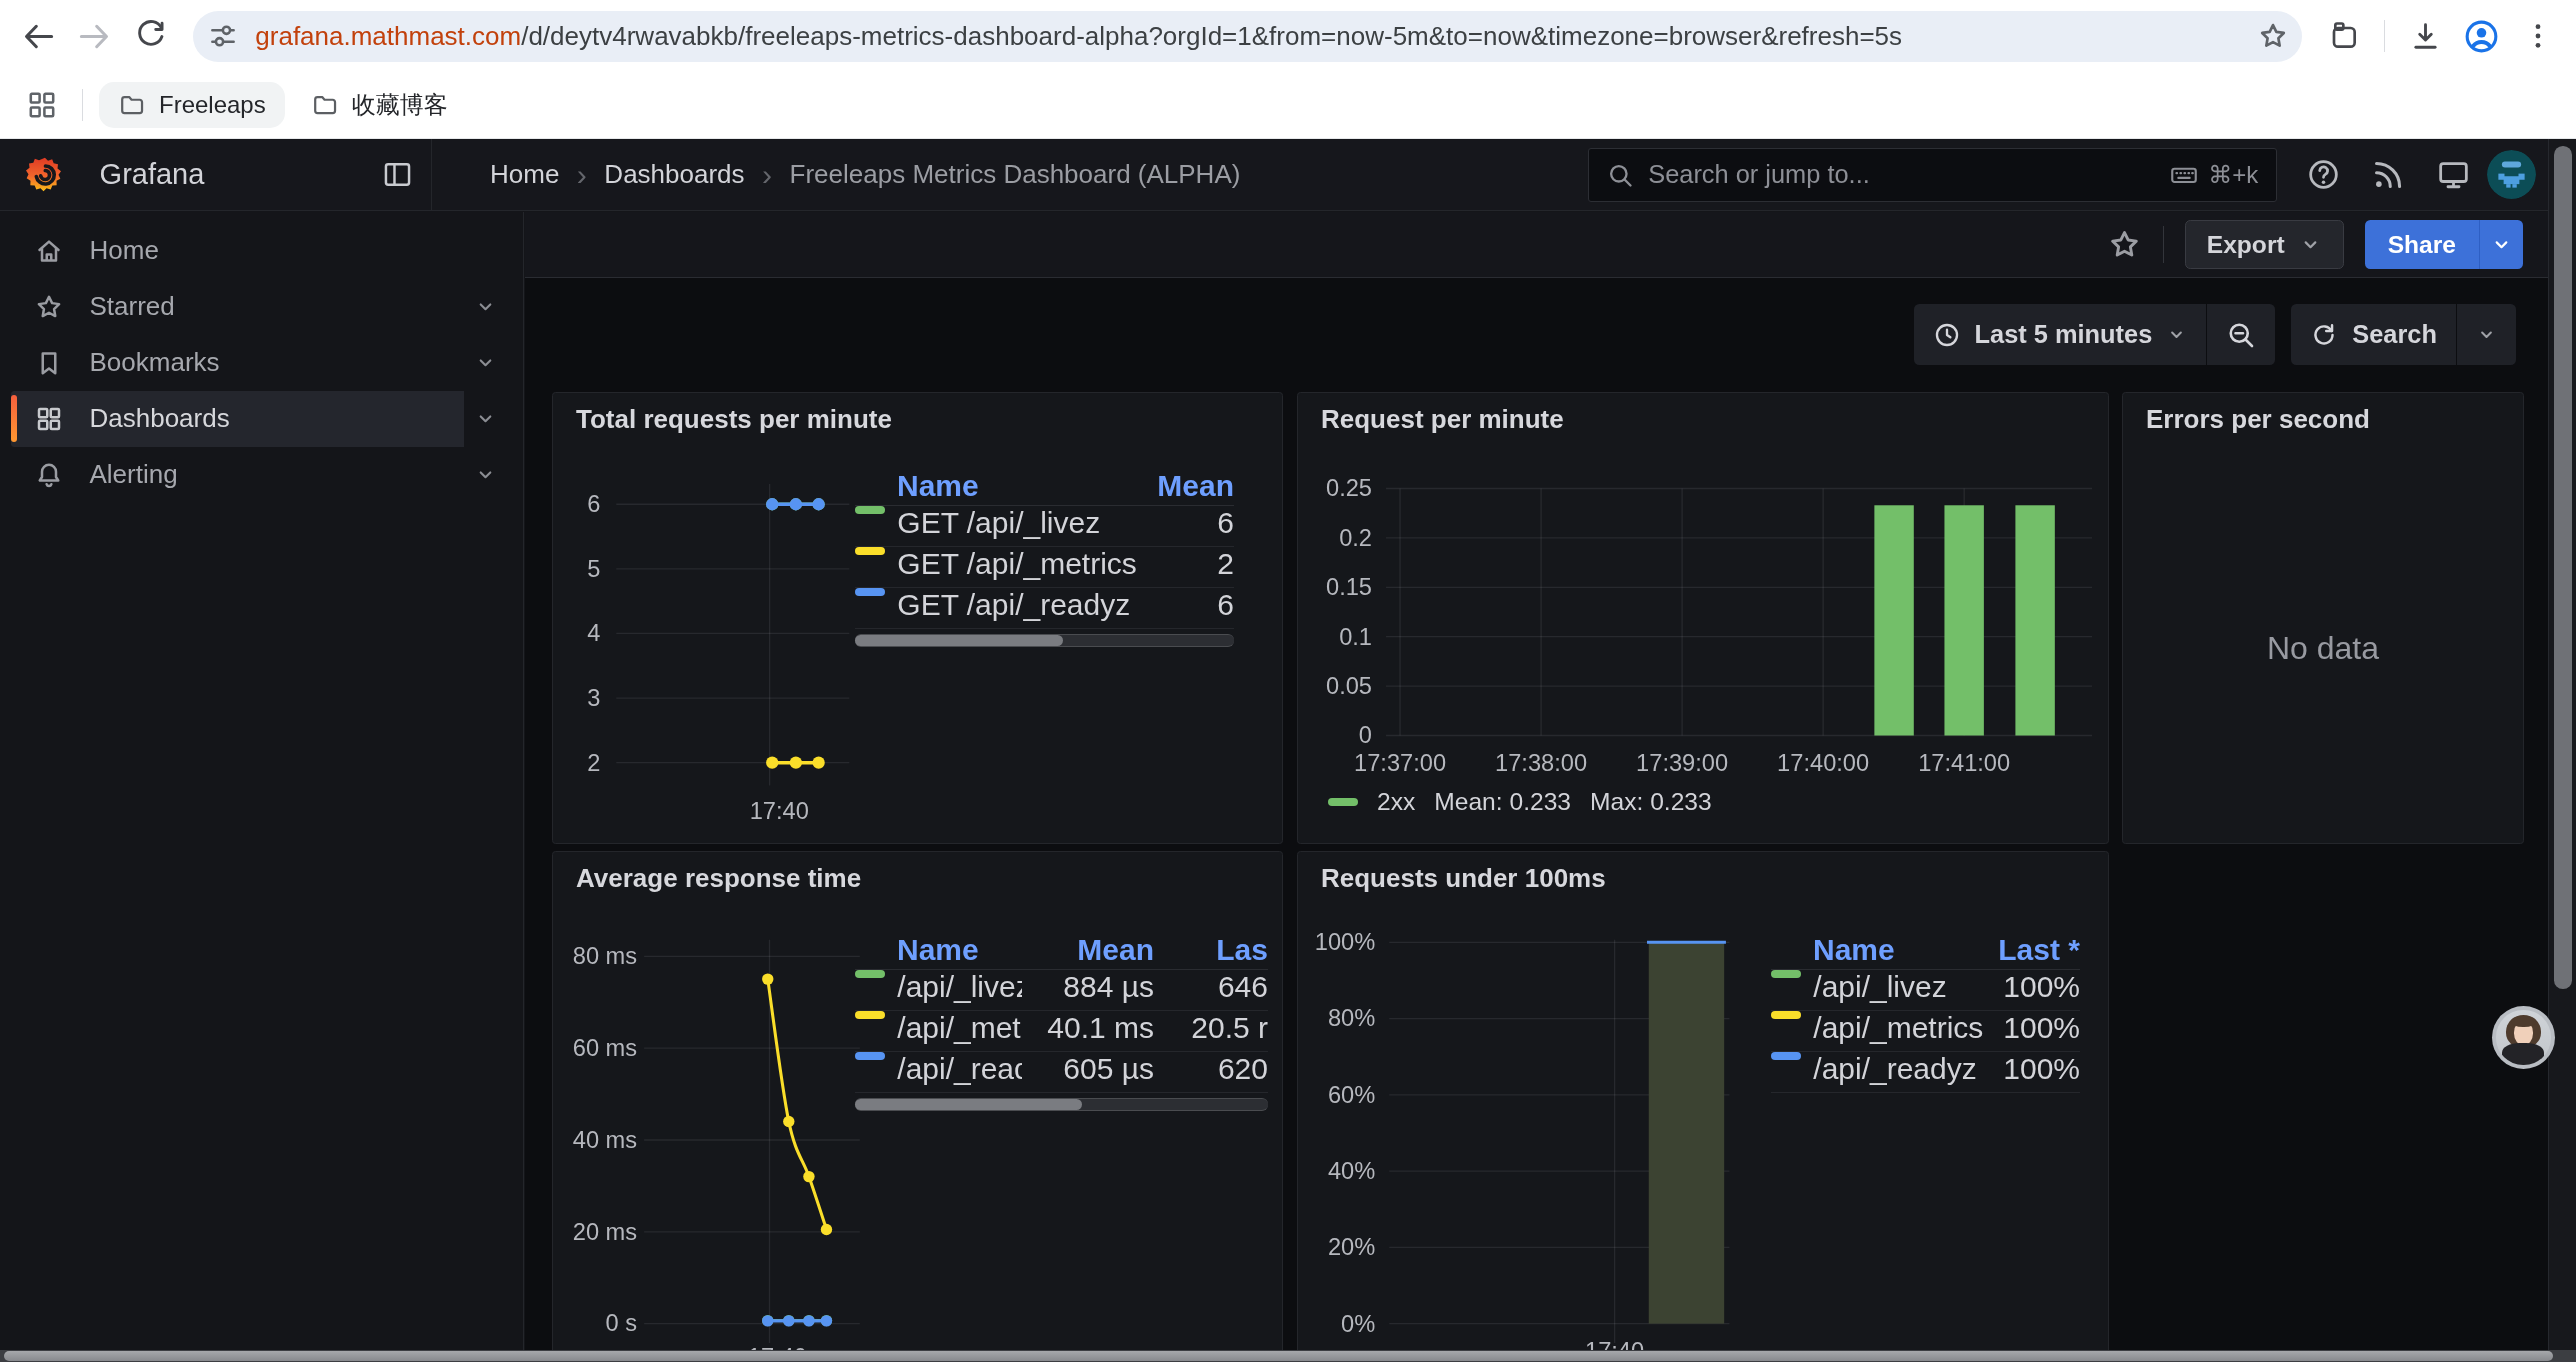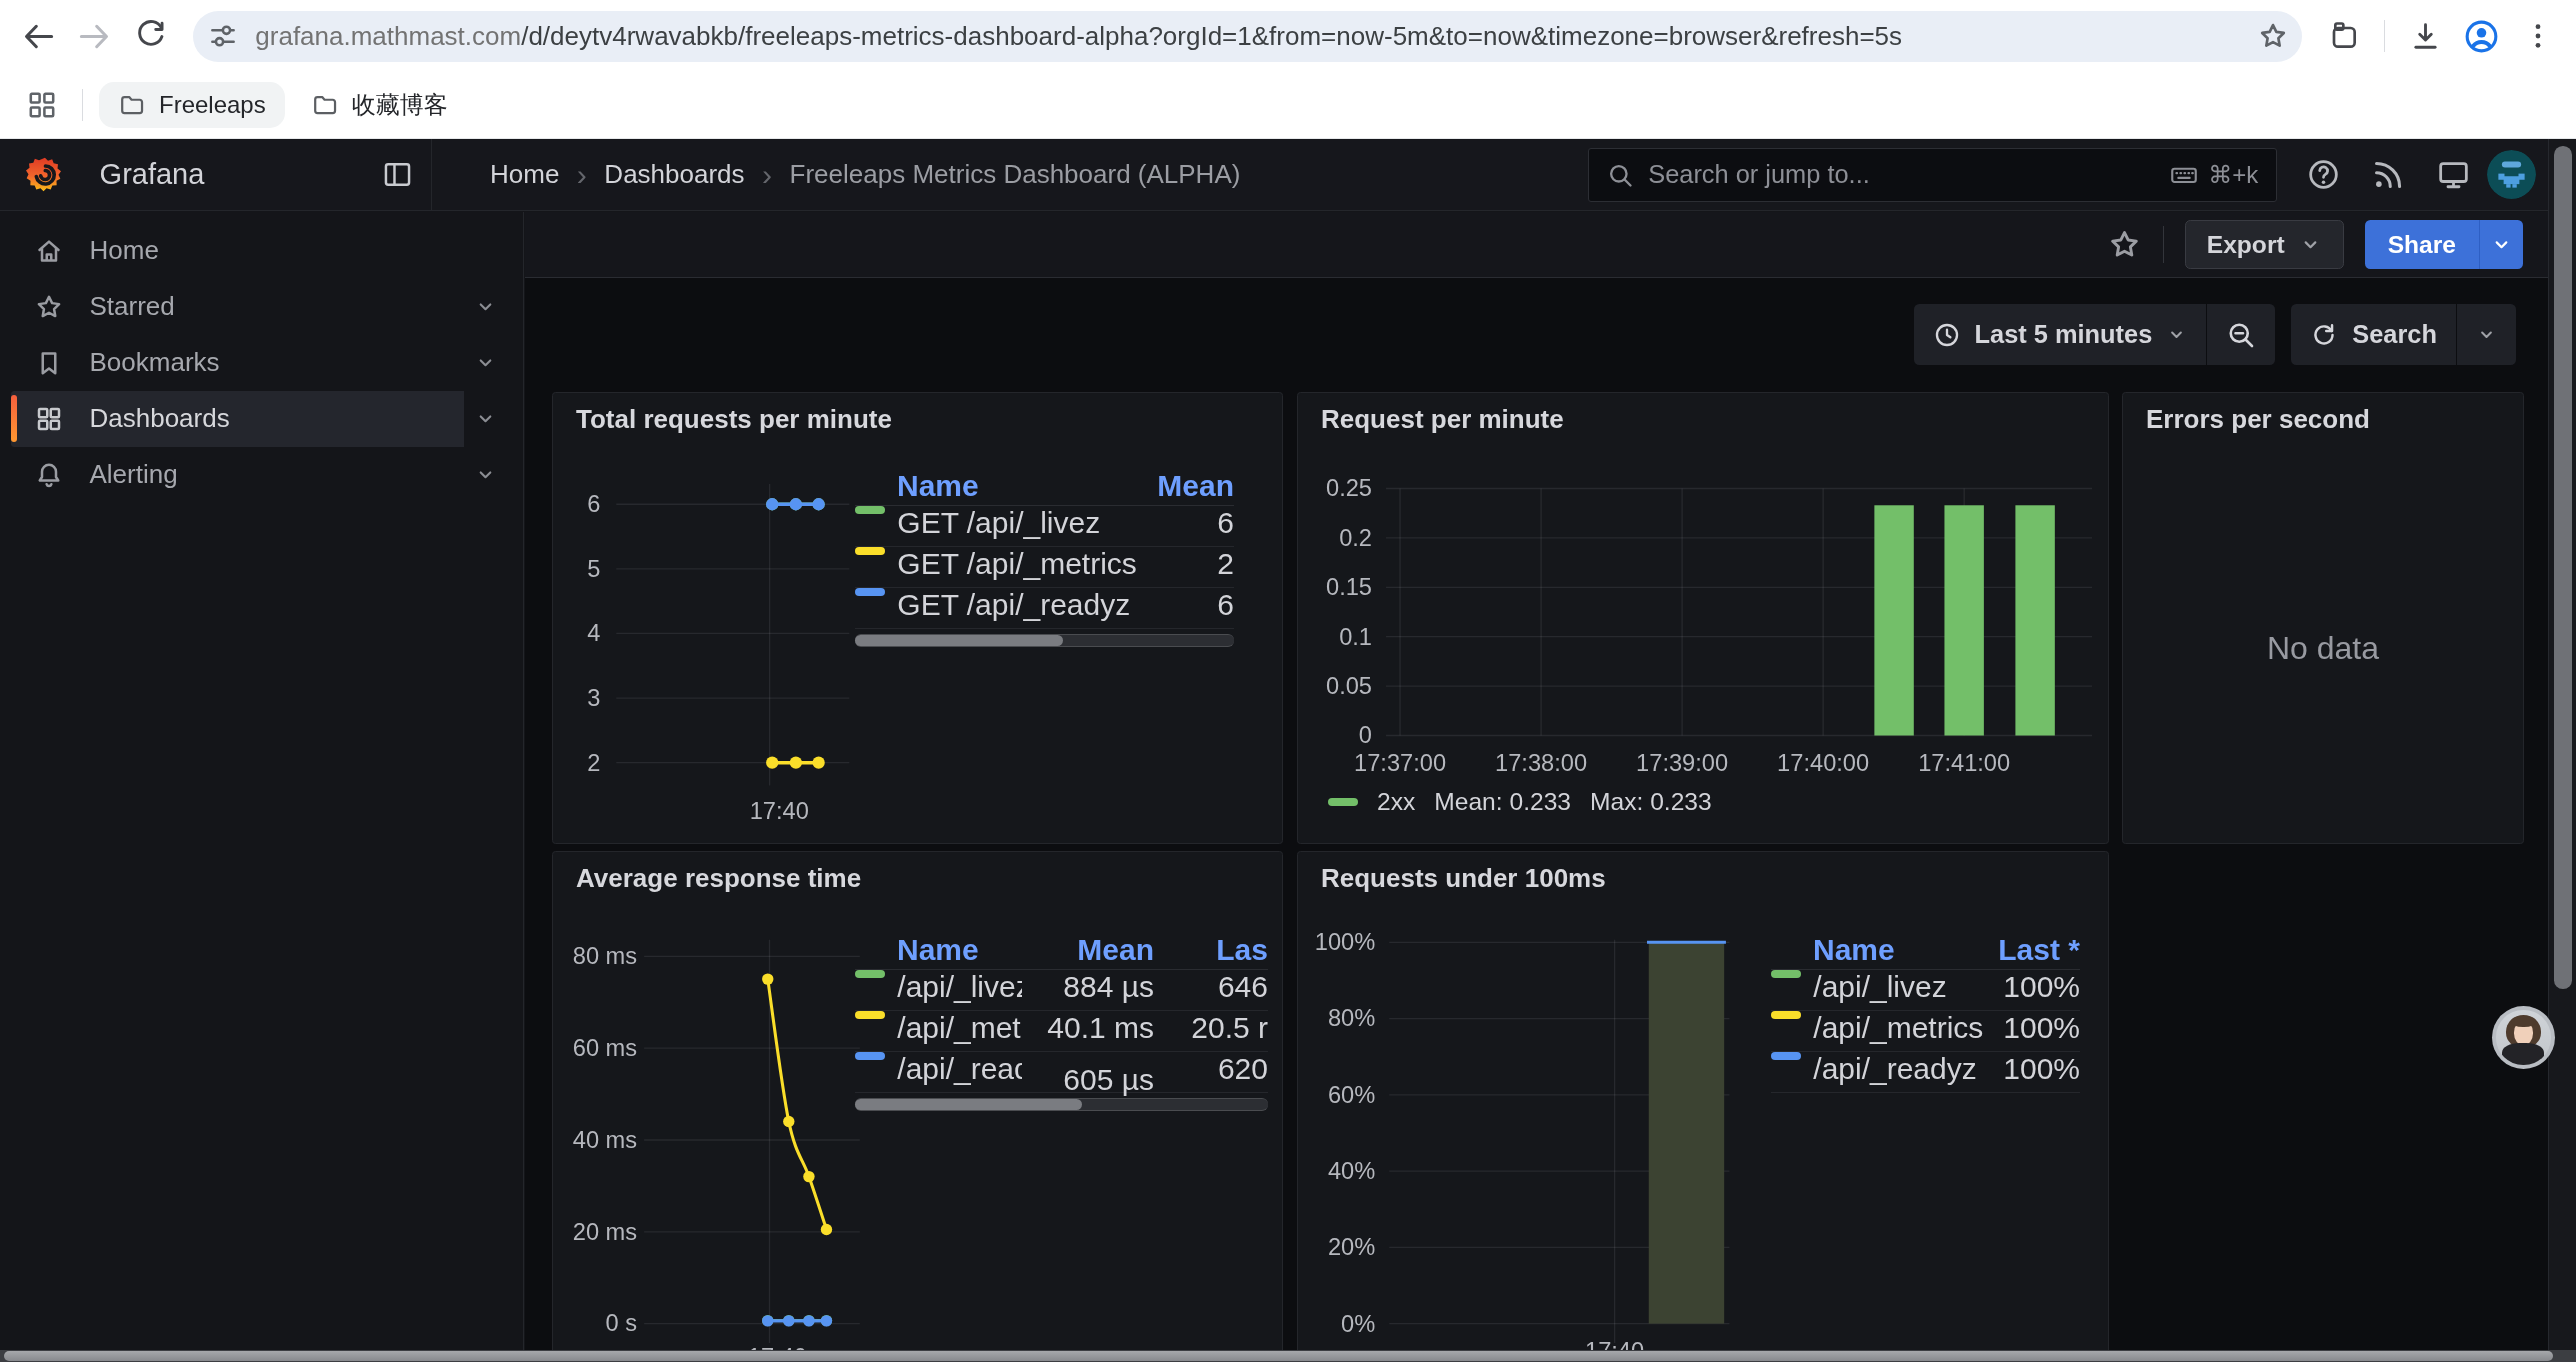--- a/index.html
+++ b/index.html
@@ -6,21 +6,21 @@
   body { background:#0c0d10; font-family:"Liberation Sans", sans-serif; }
   .screen { position:relative; width:2576px; height:1363px; overflow:hidden; background:#ffffff; }
   svg { display:block; }
 
   
   .btoolbar { position:absolute; left:0; top:0; width:2576px; height:72px; background:#fff; display:flex; align-items:center; padding:0 14px; gap:7px; }
   .bicon { display:flex; align-items:center; justify-content:center; width:49px; height:49px; border-radius:50%; color:#45474c; flex:none; }
   .bicon.disabled { color:#b8bac0; }
   .urlbar { flex:1; display:flex; align-items:center; height:51px; border-radius:25.4px; background:#e9eef6; margin:0 10.5px; padding:0 7px 0 10.5px; min-width:0; }
   .urltext { flex:1; font-size:26px; white-space:nowrap; overflow:hidden; margin-left:12.3px; min-width:0; }
-  .urltext .domain { color:#737373; }
+  .urltext .domain { color:#c2410c; }
   .urltext .path { color:#3c4043; }
   .vdiv { width:0.9px; height:32px; background:#dadce0; margin:0 8.8px; flex:none; }
   .bmbar { position:absolute; left:0; top:72px; width:2576px; height:67px; background:#fff; border-bottom:0.9px solid #e6e8ea; display:flex; align-items:center; padding:0 17.5px; gap:7px; }
   .bm { display:flex; align-items:center; gap:13px; font-size:24px; color:#24262a; padding:8.8px 19px; border-radius:15px; }
   .bm svg { color:#5c5f63; }
   .bm.chip { background:#f1f3f4; }
 
   
   .app { position:absolute; left:0; top:139px; right:0; bottom:0; background:#141519; }
   .headrow { position:absolute; left:0; top:0; right:0; height:72px; border-bottom:0.9px solid #24262b; display:flex; background:#16171c; }
@@ -563,21 +563,21 @@
             </div>
             <div class="lg-row">
               <span class="pill" style="background: rgb(250, 222, 42);"></span>
               <span class="lg-name">/api/_metrics</span>
               <span class="lg-val" style="width: 132px;">40.1 ms</span>
               <span class="lg-val" style="width: 114px;">20.5 r</span>
             </div>
             <div class="lg-row">
               <span class="pill" style="background: rgb(87, 148, 242);"></span>
               <span class="lg-name">/api/_readyz</span>
-              <span class="lg-val" style="width: 132px; margin-top: 11px;">605 µs</span>
+              <span class="lg-val" style="width: 132px;">605 µs</span>
               <span class="lg-val" style="width: 114px;">620</span>
             </div>
             <div class="lg-scroll">
               <div class="lg-thumb"></div>
             </div>
           </div>
       </div>
 
       <div class="panel" id="panel5">
         <div class="ptitle">Requests under 100ms</div>

